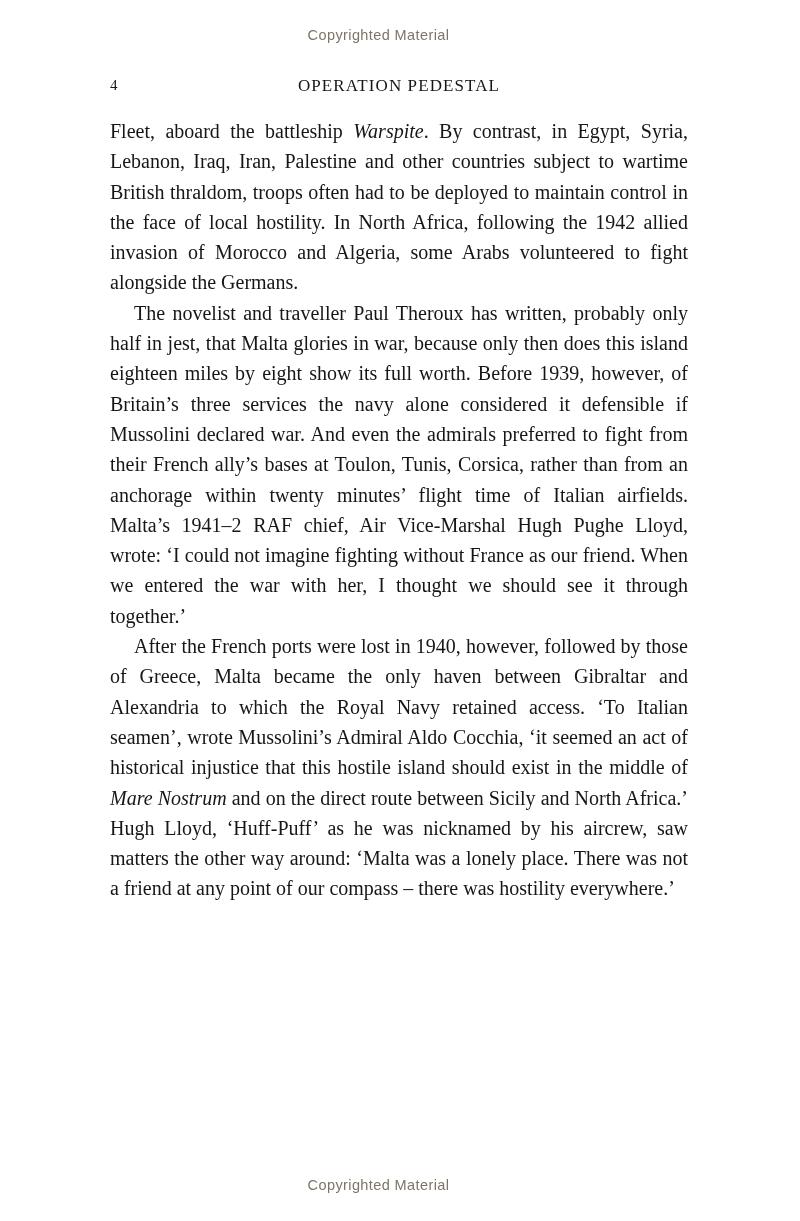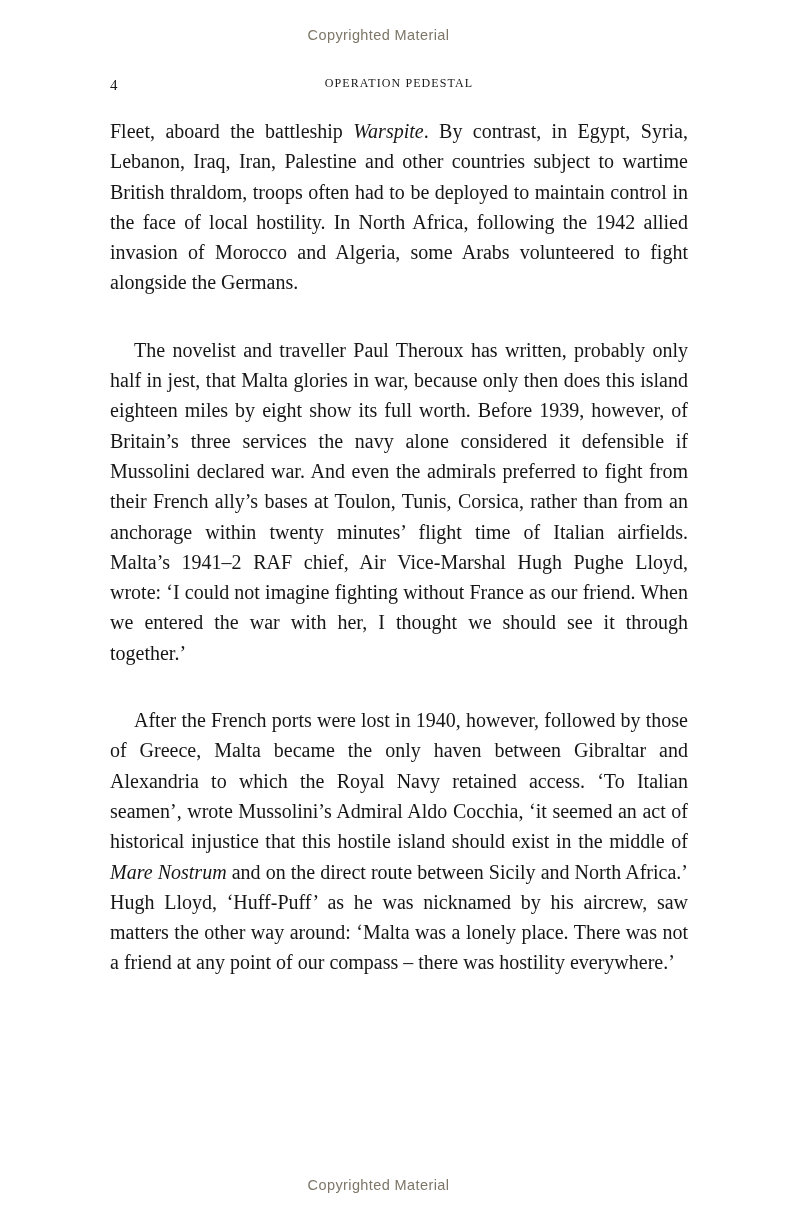--- a/index.html
+++ b/index.html
@@ -43,36 +43,36 @@
     left: 0;
     top: 1px;
     font-size: 15px;
   }
   .header-title {
     position: absolute;
     left: 0;
     top: 0;
     width: 100%;
     text-align: center;
-    font-size: 12px;
+    font-size: 17px;
     letter-spacing: 1.1px;
   }
   .body-text {
     position: absolute;
     top: 116px;
     left: 110px;
     width: 578px;
     color: var(--body-text, #161616);
     font-size: 20px;
     line-height: 30.3px;
     text-align: justify;
     text-justify: inter-word;
   }
   .paragraph { margin: 0; }
-  .paragraph.indent { text-indent: 24px; margin-top: 37px; }
+  .paragraph.indent { text-indent: 24px; }
   .paragraph em { }
 </style>
 </head>
 <body>
 
 <div class="page">
 
   <div class="copyright top">Copyrighted Material</div>
 
   <div class="running-header">

